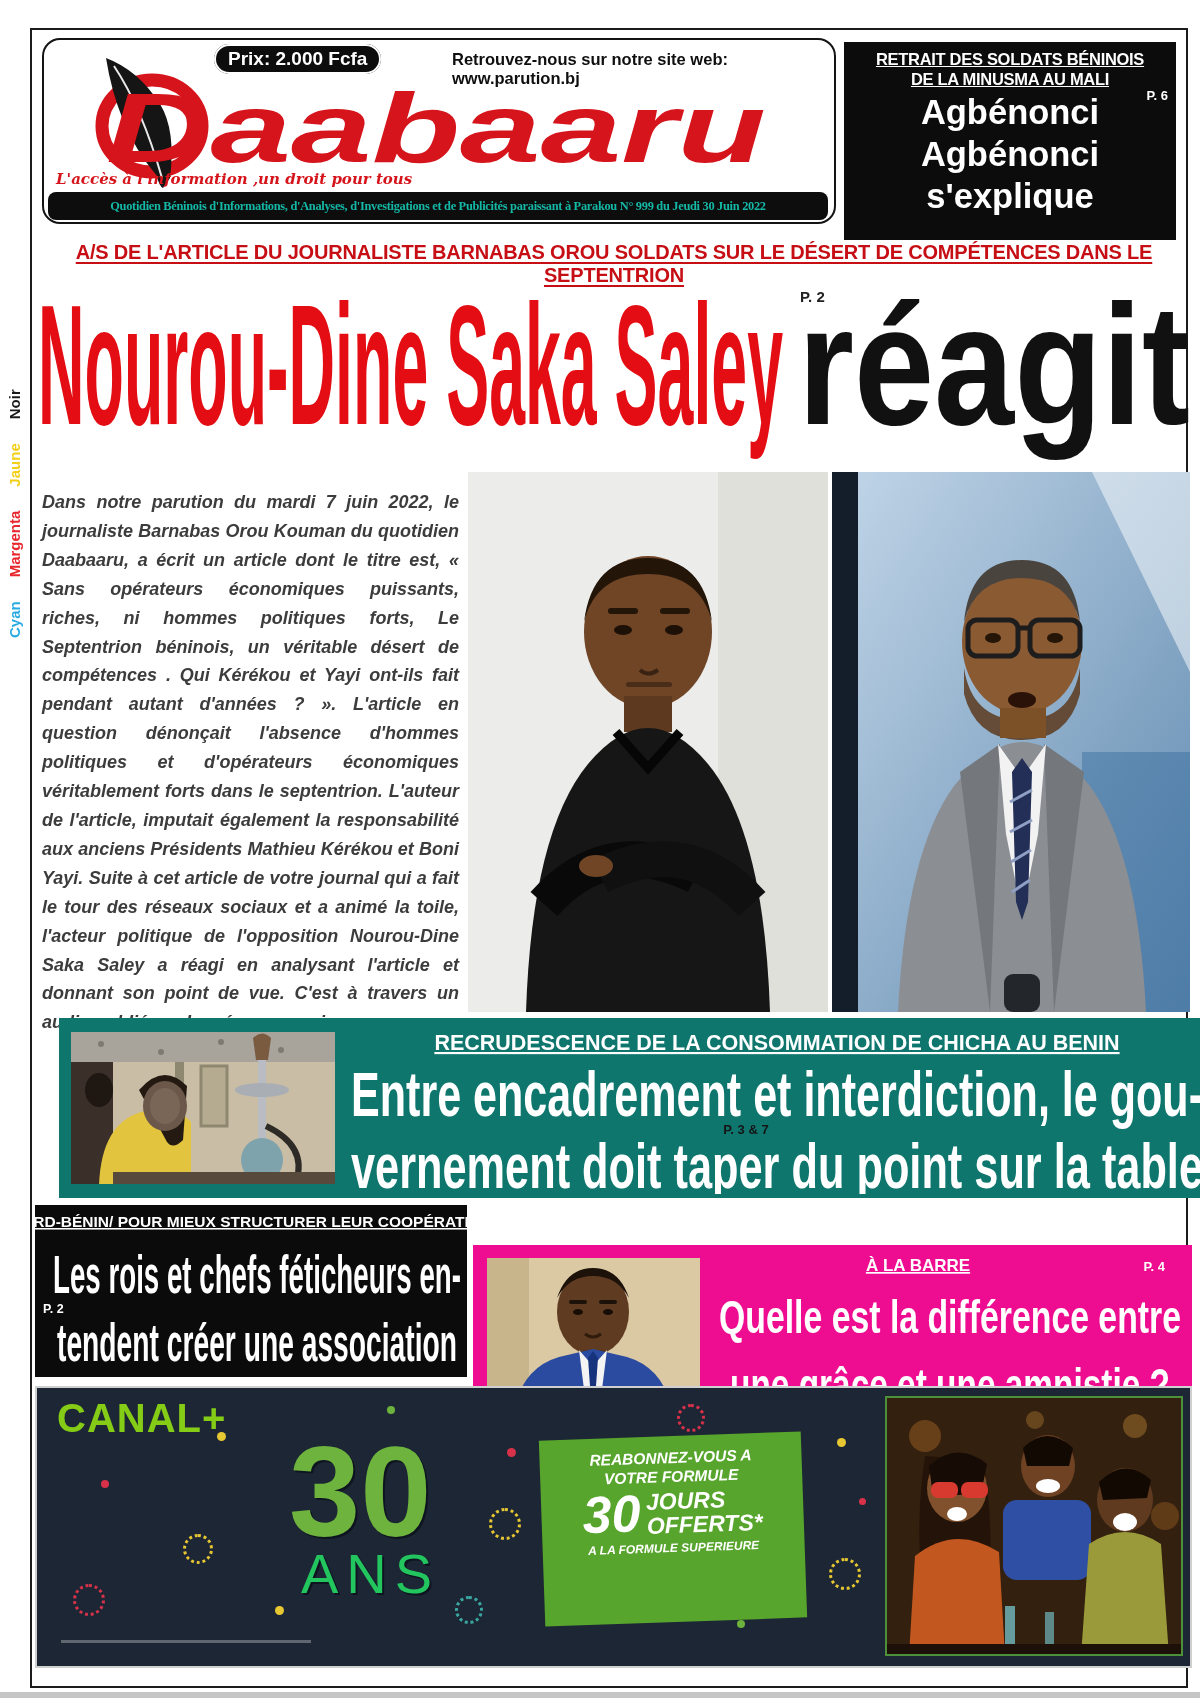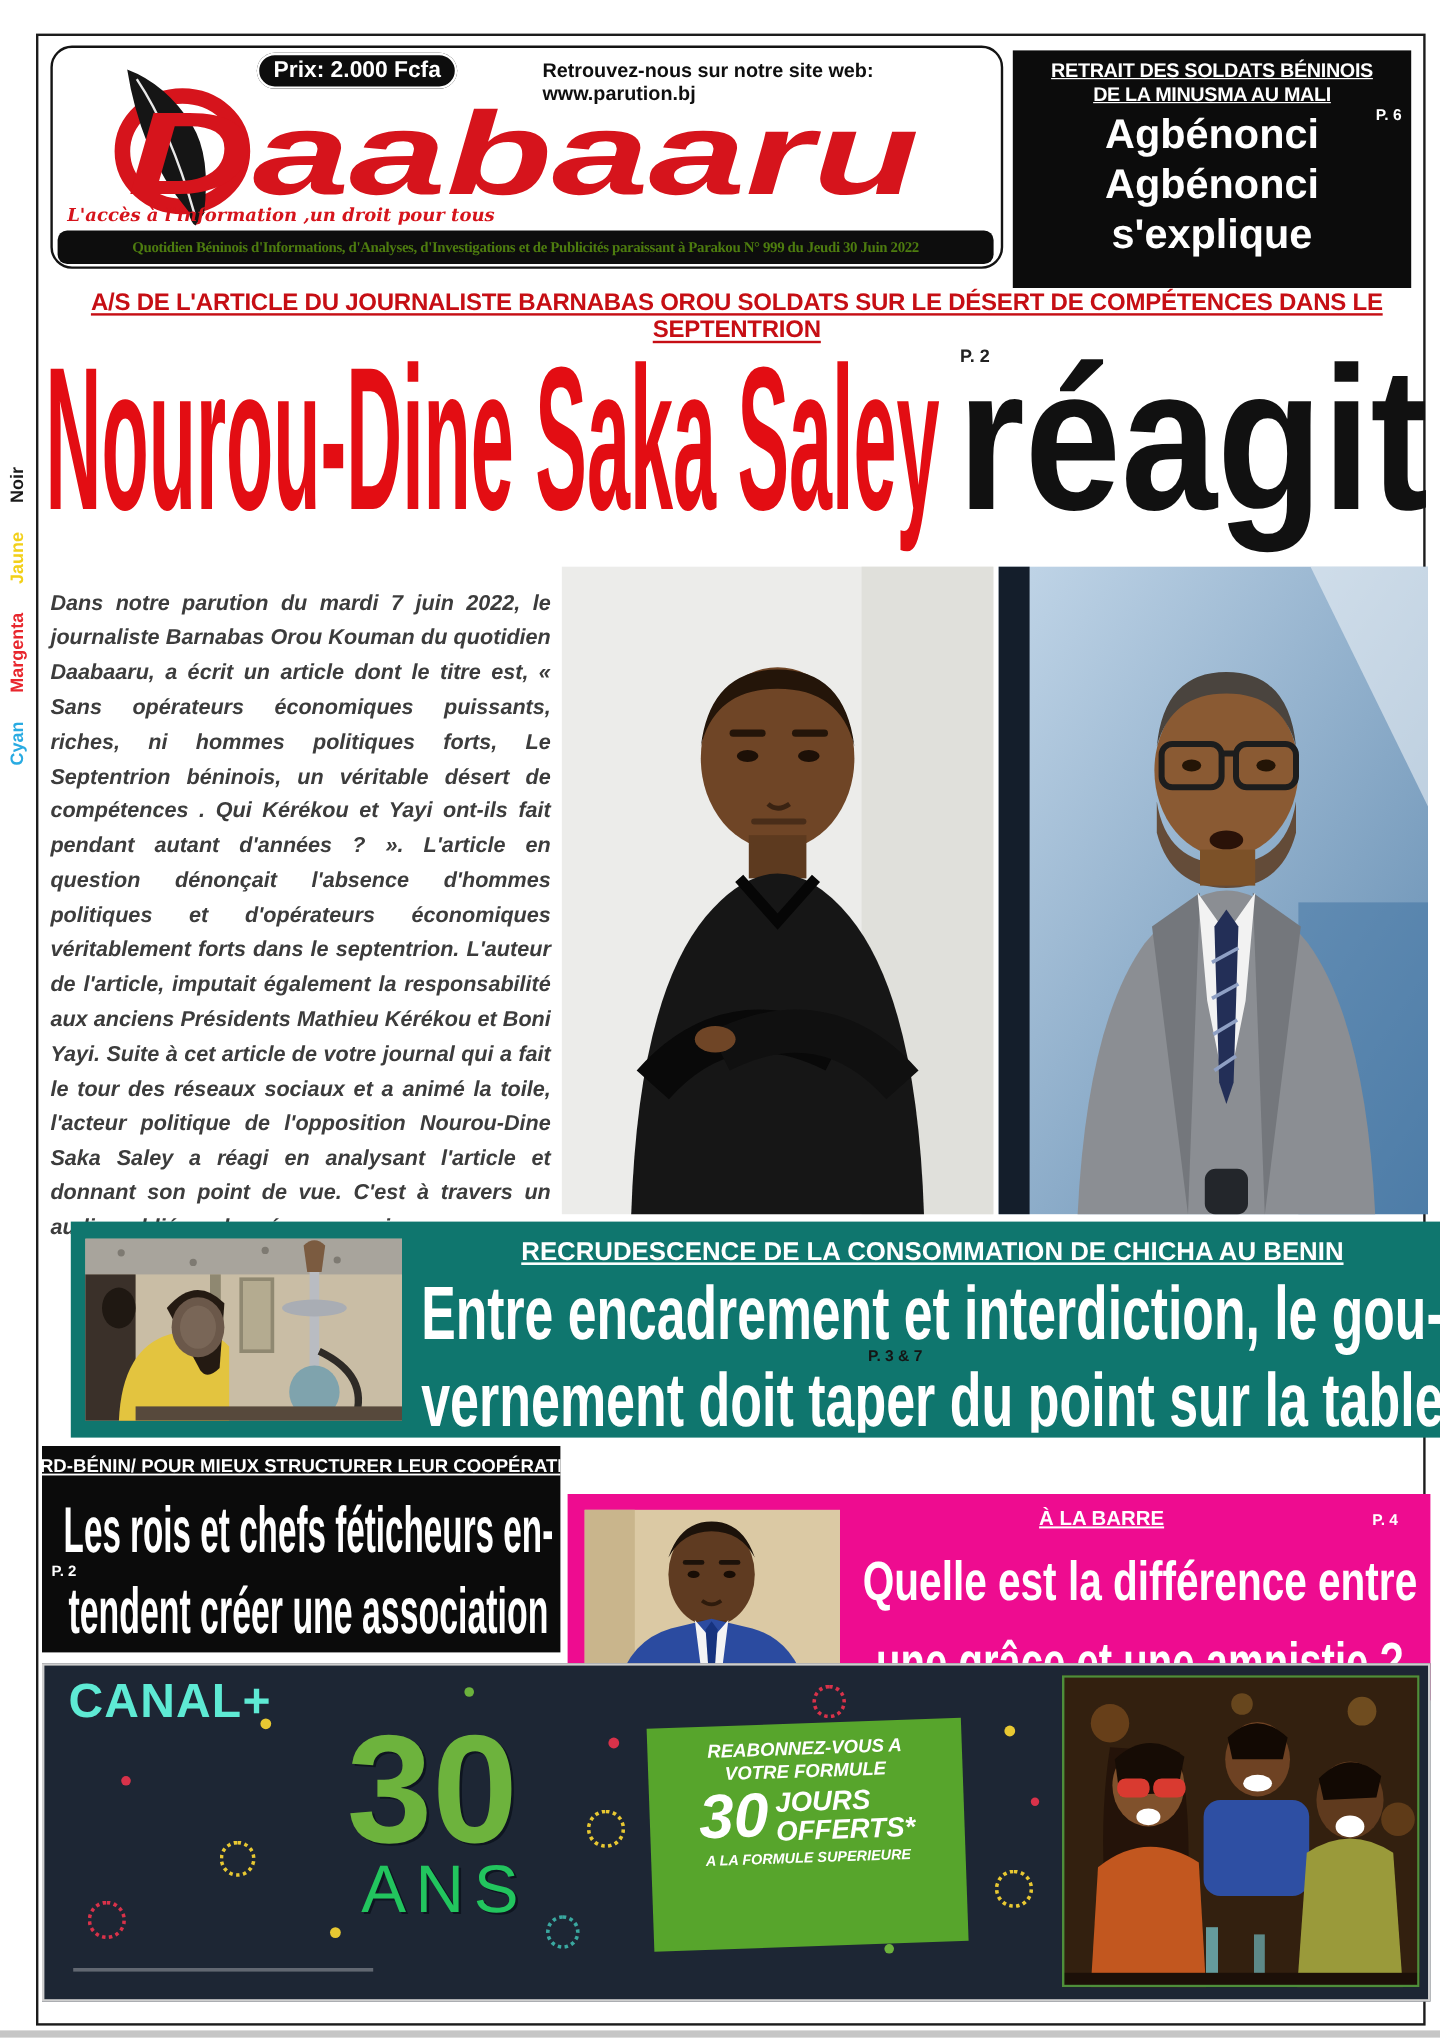--- a/index.html
+++ b/index.html
@@ -17,21 +17,21 @@
   
   .masthead{position:absolute;left:42px;top:38px;width:794px;height:186px;background:#fff;
             border:2px solid #141414;border-radius:18px;box-sizing:border-box;}
   .price{position:absolute;left:170px;top:4px;background:#0d0d0d;color:#fff;font-weight:bold;
          font-size:19px;padding:4px 14px;border-radius:16px;box-shadow:inset 0 0 0 2px #fff;}
   .weblink{position:absolute;left:408px;top:10px;font-size:16.5px;font-weight:bold;color:#0f0f0f;}
   .logo-svg{position:absolute;left:4px;top:16px;}
   .tagline{position:absolute;left:12px;top:130px;font-family:"DejaVu Serif",serif;
            font-style:italic;font-weight:bold;font-size:15px;color:#d6141c;}
   .strapline{position:absolute;left:4px;top:152px;width:780px;height:28px;background:#0d0d0d;
-             border-radius:8px;color:#4d7c0f;text-align:center;line-height:28px;white-space:nowrap;
+             border-radius:8px;color:#14b8a6;text-align:center;line-height:28px;white-space:nowrap;
              font-family:"Liberation Serif",serif;font-weight:bold;font-size:12.4px;letter-spacing:-0.3px;overflow:hidden;}
 
   
   .tr-box{position:absolute;left:844px;top:30px;width:332px;height:198px;background:#0c0c0c;
           color:#fff;text-align:center;box-sizing:border-box;padding-top:7px;margin-top:12px;}
   .tr-k{font-size:16.5px;font-weight:bold;text-decoration:underline;line-height:20px;letter-spacing:-0.3px;}
   .tr-p{position:absolute;right:8px;top:46px;font-size:13px;font-weight:bold;text-decoration:none;}
   .tr-h{font-size:34.5px;font-weight:bold;line-height:38px;margin-top:4px;}
 
   
@@ -45,21 +45,21 @@
   
   .banner{position:absolute;left:35px;top:1018px;width:1157px;height:180px;background:#0f766e;margin-left:24px;}
 
   
   .kings{position:absolute;left:35px;top:1205px;width:432px;height:172px;background:#0b0b0b;}
   .pink{position:absolute;left:473px;top:1245px;width:719px;height:172px;background:#ee0c90;}
 
   
   .canal{position:absolute;left:35px;top:1386px;width:1157px;height:282px;background:#1d2634;
          border:2px solid #cfcfcf;box-sizing:border-box;overflow:hidden;}
-  .canal-brand{position:absolute;left:20px;top:8px;font-size:40px;font-weight:bold;color:#5eead4;letter-spacing:1px;}
+  .canal-brand{position:absolute;left:20px;top:8px;font-size:40px;font-weight:bold;color:#84cc16;letter-spacing:1px;}
   .canal-30{position:absolute;left:252px;top:40px;font-size:128px;line-height:1;font-weight:bold;color:#6db33d;
             text-shadow:2px 2px 0 #0e1520;}
   .canal-ans{position:absolute;left:264px;top:158px;font-size:56px;line-height:1;font-weight:normal;color:#22c55e;
              letter-spacing:8px;text-shadow:2px 2px 0 #0e1520;}
   .greenbox{position:absolute;left:505px;top:48px;width:262px;height:186px;background:#57a52c;
             transform:rotate(-2deg);color:#fff;font-style:italic;font-weight:bold;text-align:center;
             box-sizing:border-box;padding-top:12px;}
   .gb-l1{font-size:15.5px;line-height:19px;}
   .gb-row{display:flex;justify-content:center;align-items:center;gap:6px;margin-top:2px;}
   .gb-30{font-size:52px;line-height:0.95;font-style:italic;}

